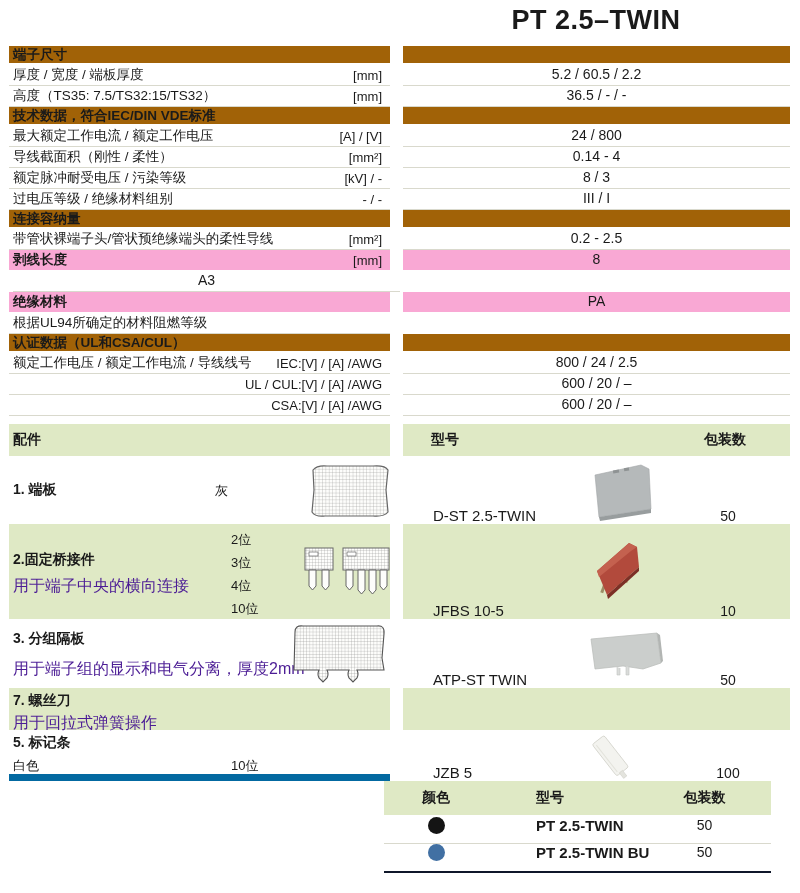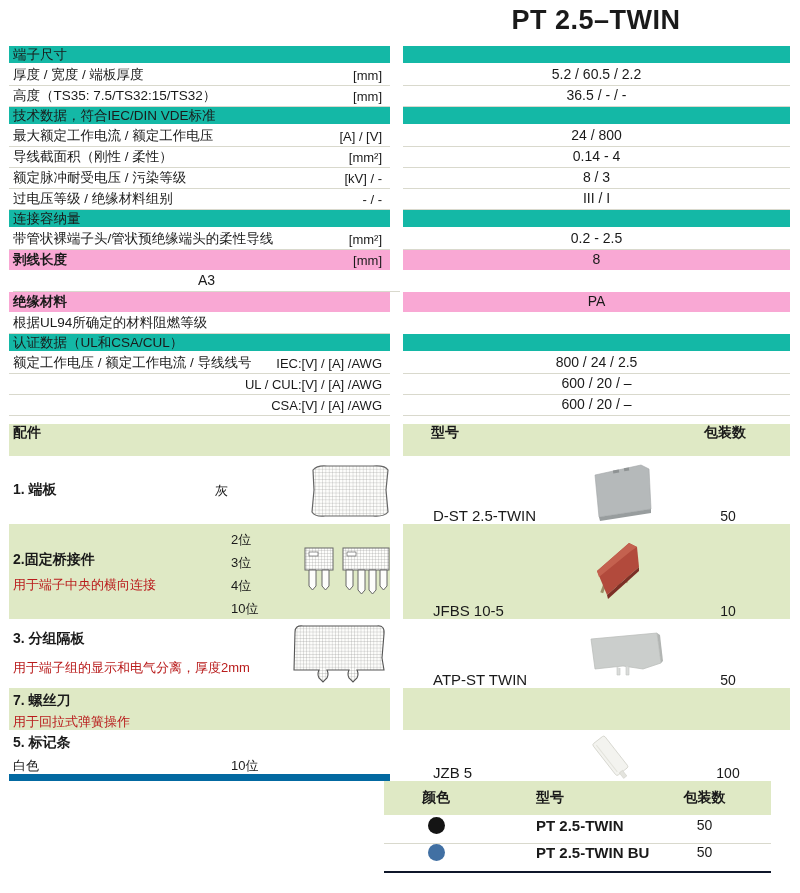--- a/index.html
+++ b/index.html
@@ -9,45 +9,45 @@
   
   .spec{position:absolute;top:46px;left:0;width:800px}
   .srow{display:flex;align-items:stretch}
   .cl{width:381px;margin-left:9px;display:flex;justify-content:space-between;align-items:center;padding:0 8px 0 4px}
   .sp{width:13px}
   .cr{width:387px;text-align:center}
   .srow.data{height:21px}
   .srow.data .cl,.srow.data .cr{border-bottom:1px solid #d9d9cd}
   .srow.data .cr{font-size:14px;line-height:19px}
   .srow.sec{height:19px}
-  .srow.sec .cl,.srow.sec .cr{background:#14b8a6;border-bottom:2px solid #fff;font-weight:400;font-size:13.5px}
+  .srow.sec .cl,.srow.sec .cr{background:#a16207;border-bottom:2px solid #fff;font-weight:700;font-size:13.5px}
   .srow.data.grn .cl,.srow.data.grn .cr{background:#f9a8d4;border-bottom-color:#fff}
   .lbl{font-size:13.5px;white-space:nowrap}
   .unit{font-size:13px;white-space:nowrap}
   .b{font-weight:700}
   
   .acc{position:absolute;top:424px;left:0;width:800px}
   .arow{display:flex}
   .al{width:381px;margin-left:9px;position:relative}
   .ar{width:387px;margin-left:13px;position:relative;display:flex;align-items:flex-end}
   .ahead{height:34px}
-  .ahead .al,.ahead .ar{background:#dfe9c5;border-bottom:2px solid #fff;font-weight:700;font-size:14px;display:flex;align-items:flex-start}
+  .ahead .al,.ahead .ar{background:#dfe9c5;border-bottom:2px solid #fff;font-weight:700;font-size:14px;display:flex;align-items:center}
   .ahead .al{padding-left:4px}
   .mhead{margin-left:28px}
   .qhead{margin-left:auto;margin-right:44px}
   .h1{height:66px}.h2{height:97px}.h3{height:67px}.h4{height:44px}.h5{height:49px}
   .grow .al,.grow .ar{background:#dfe9c5;border-bottom:2px solid #fff}
   .h5 .al{border-bottom:7px solid #0369a1}
   .model{font-size:15px;margin-left:30px;white-space:nowrap}
   .photo{position:absolute;left:180px;top:50%;transform:translateY(-50%)}
   .qty{margin-left:auto;margin-right:40px;width:44px;text-align:center;font-size:14px}
   .abs{position:absolute;white-space:nowrap}
   .t14b{font-size:14px;font-weight:700}
   .t13{font-size:13px}
-  .t125{font-size:13px;color:#b91c1c}
+  .t125{font-size:16px;color:#4c1d95}
   .poslist{line-height:23px;font-size:13px}
   
   .ctable{position:absolute;left:384px;top:781px;width:387px;border-bottom:2px solid #0f172a}
   .cthead{height:36px;background:#dfe9c5;border-bottom:2px solid #fff;display:flex;align-items:center;font-weight:700;font-size:14px}
   .ctrow{height:27px;display:flex;align-items:flex-start;border-bottom:1px solid #d9d9cd}
   .ctrow:last-child{border-bottom:none}
   .ctc1{width:104px;display:flex;justify-content:center}
   .ctc2{width:170px;padding-left:48px;font-size:15px;font-weight:700;white-space:nowrap}
   .ctc3{flex:1;text-align:center;padding-right:20px;font-size:14px}
   .cthead .ctc2{font-size:14px}

